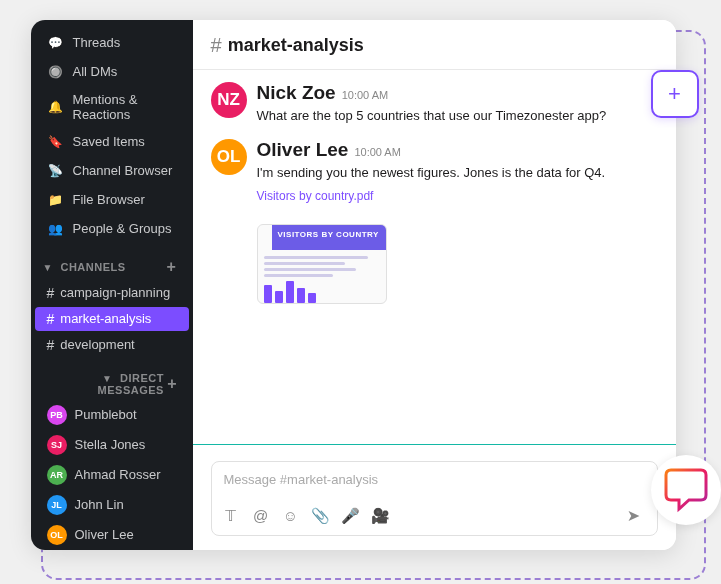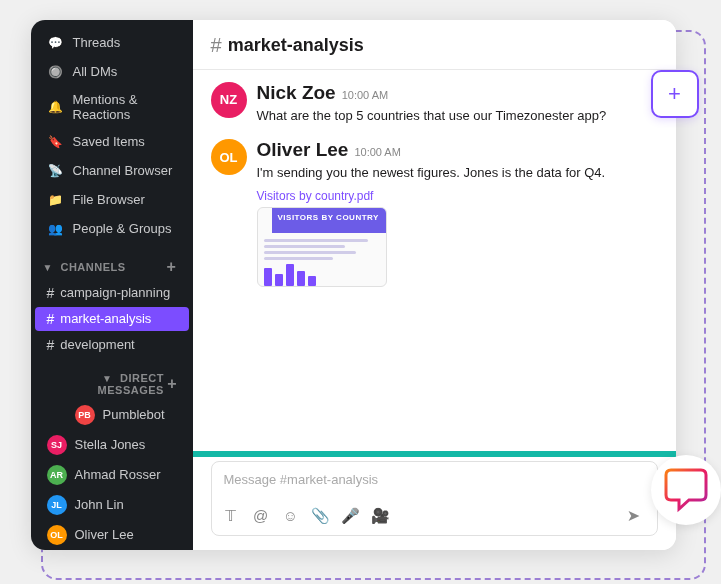--- a/index.html
+++ b/index.html
@@ -190,21 +190,21 @@
 
     .message-avatar {
       width: 36px;
       height: 36px;
       border-radius: 50%;
       margin-right: 10px;
       flex-shrink: 0;
       display: flex;
       align-items: center;
       justify-content: center;
-      font-size: 13px;
+      font-size: 17px;
       font-weight: 700;
       color: white;
     }
 
     .message-body { flex: 1; }
     .message-header {
       display: flex;
       align-items: baseline;
       margin-bottom: 2px;
     }
@@ -224,21 +224,21 @@
       line-height: 1.5;
     }
 
     
     .file-attachment {
       margin-top: 6px;
     }
     .file-name {
       font-size: 12px;
       color: #7c4dff;
-      margin-bottom: 4px;
+      margin-bottom: 21px;
       cursor: pointer;
     }
     .file-preview {
       width: 130px;
       height: 80px;
       border: 1px solid #e0e0e0;
       border-radius: 6px;
       overflow: hidden;
       background: #fafafa;
       display: flex;
@@ -275,22 +275,22 @@
       margin-top: 4px;
     }
     .preview-bar {
       background: #7c4dff;
       border-radius: 1px;
       width: 8px;
     }
 
     
     .input-area {
-      padding: 4px 18px 14px;
-      border-top: 6px solid #14b8a6;
+      padding: 16px 18px 14px;
+      border-top: 1px solid #14b8a6;
     }
     .message-input-box {
       border: 1px solid #e0e0e0;
       border-radius: 8px;
       overflow: hidden;
     }
     .message-input {
       width: 100%;
       border: none;
       outline: none;
@@ -441,21 +441,21 @@
       </div>
 
       <div class="sidebar-section-header">
         <span>
           <span class="collapse-arrow">▼</span>
           <span>DIRECT MESSAGES</span>
         </span>
         <span class="add-btn">+</span>
       </div>
       <div class="dm-item">
-        <div class="avatar-small" style="background:#ef4444;margin-left:28px;">PB</div>
+        <div class="avatar-small" style="background:#d946ef;">PB</div>
         <span>Pumblebot</span>
       </div>
       <div class="dm-item">
         <div class="avatar-small" style="background:#e91e63;">SJ</div>
         <span>Stella Jones</span>
       </div>
       <div class="dm-item">
         <div class="avatar-small" style="background:#4caf50;">AR</div>
         <span>Ahmad Rosser</span>
       </div>

